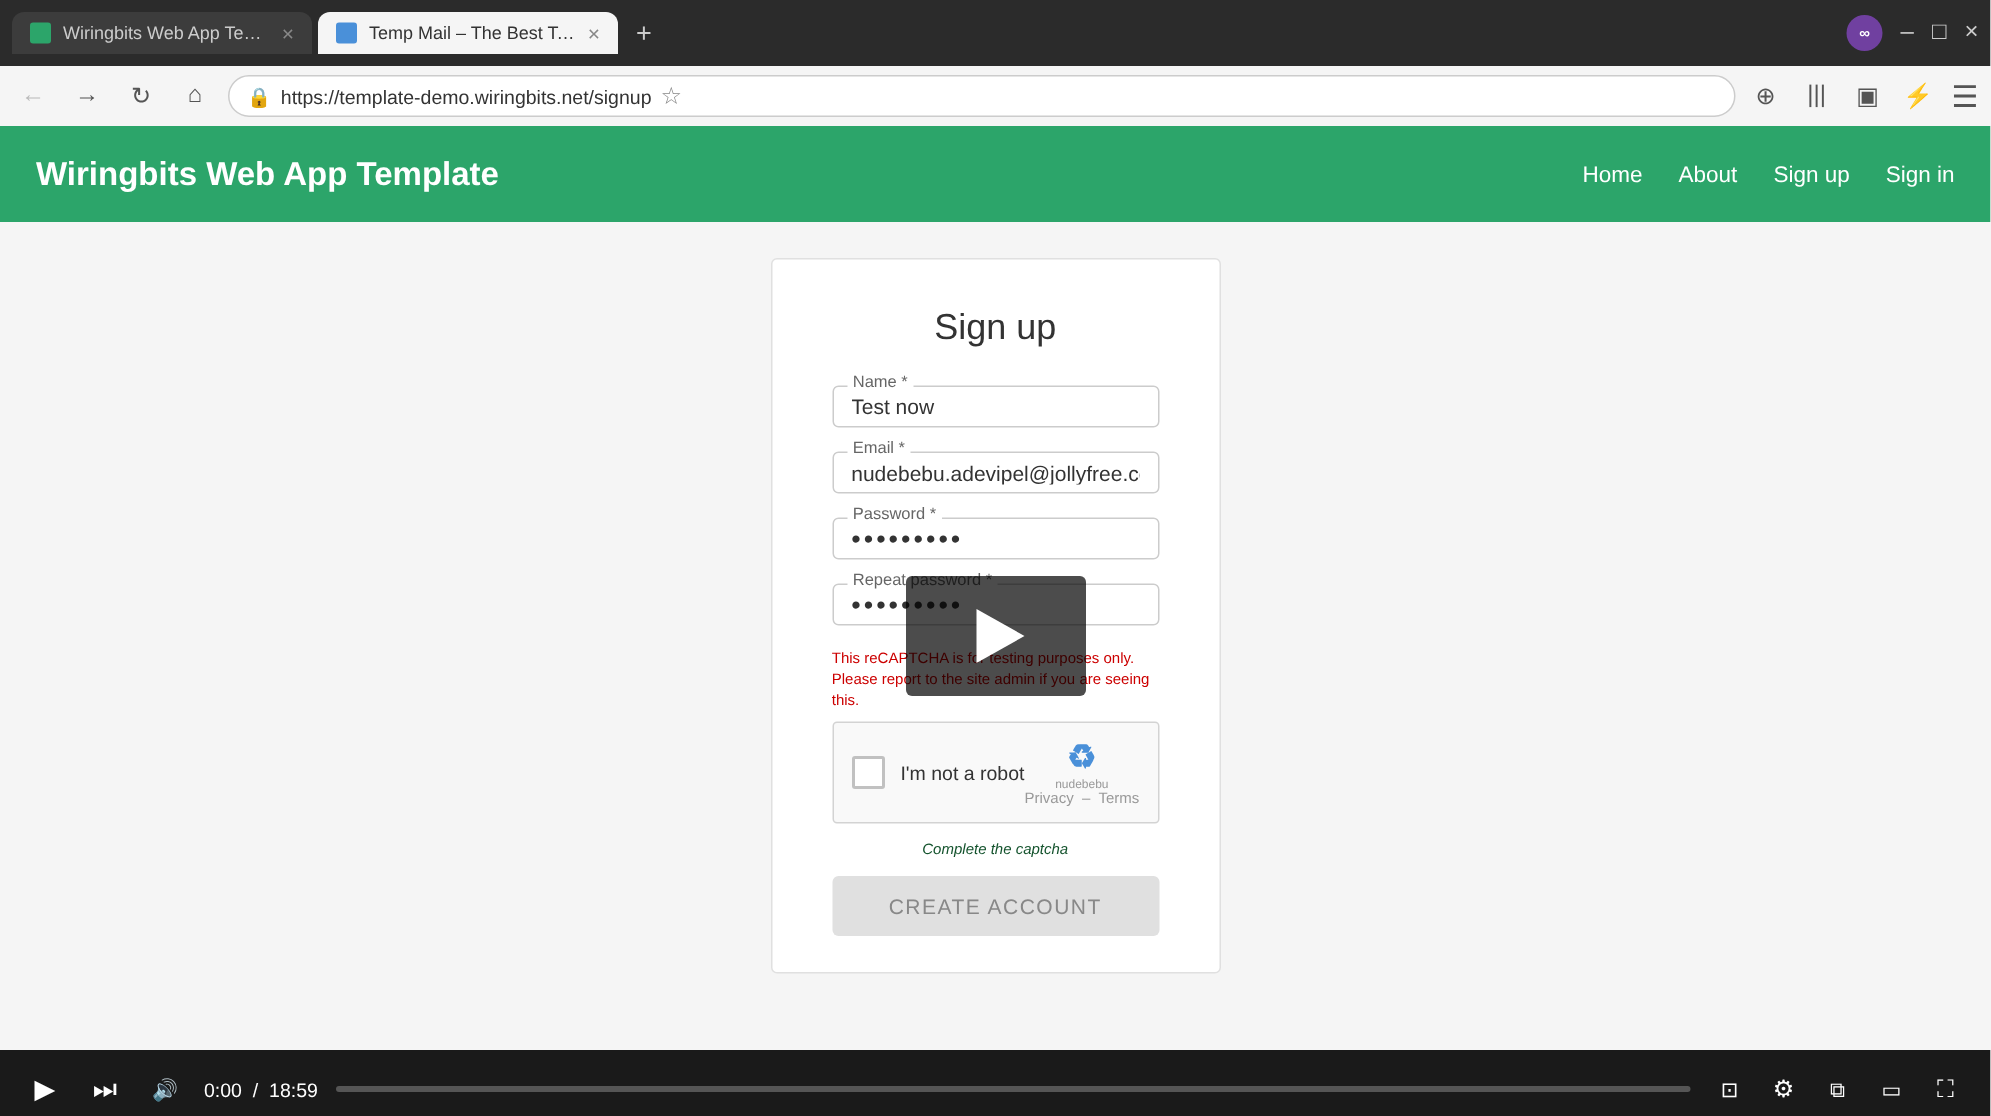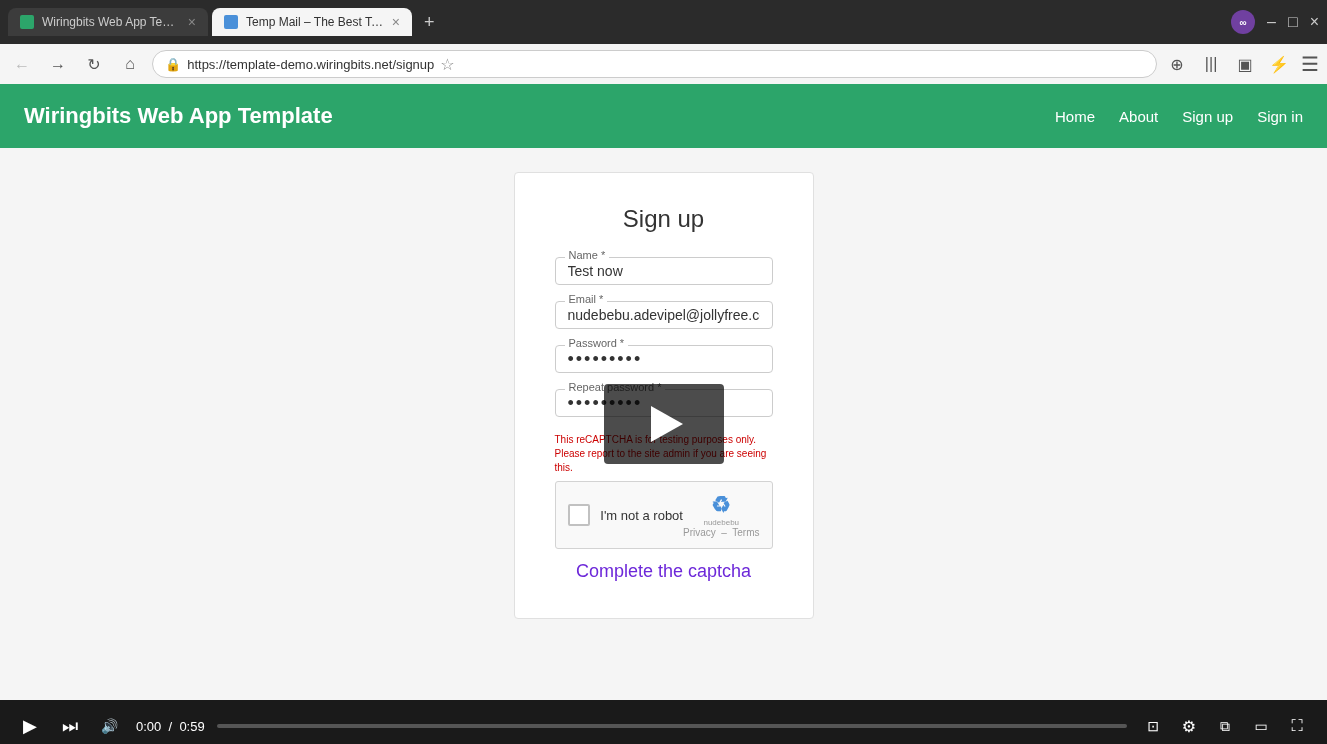--- a/index.html
+++ b/index.html
@@ -284,23 +284,24 @@
     }
     .recaptcha-links {
       font-size: 10px;
       color: #999;
       display: block;
     }
 
     
     .captcha-message {
       text-align: center;
-      color: #6d28d9;
-      font-size: 18px;
+      color: #14532d;
+      font-size: 10px;
       margin-bottom: 12px;
+      font-style: italic;
     }
 
     
     .create-btn {
       width: 100%;
       height: 40px;
       background: #e0e0e0;
       border: none;
       border-radius: 4px;
       font-size: 14px;
@@ -504,31 +505,32 @@
             <span>Terms</span>
           </span>
         </div>
       </div>
     </div>
 
     
     <div class="captcha-message">Complete the captcha</div>
 
     
+    <button class="create-btn">CREATE ACCOUNT</button>
   </div>
 </div>
 
 <div class="video-controls">
   <button class="vc-btn icon-play"></button>
   <button class="vc-btn icon-skip"></button>
   <button class="vc-btn icon-vol"></button>
   <span class="time-display">
     <span>0:00</span>
     &nbsp;/&nbsp;
-    <span>0:59</span>
+    <span>18:59</span>
   </span>
   <div class="progress-bar">
     <div class="progress-fill"></div>
   </div>
   <div class="vc-right">
     <button class="vc-btn-right icon-cc"></button>
     <button class="vc-btn-right icon-settings"></button>
     <button class="vc-btn-right icon-miniplayer"></button>
     <button class="vc-btn-right icon-theater"></button>
     <button class="vc-btn-right icon-fullscreen"></button>

